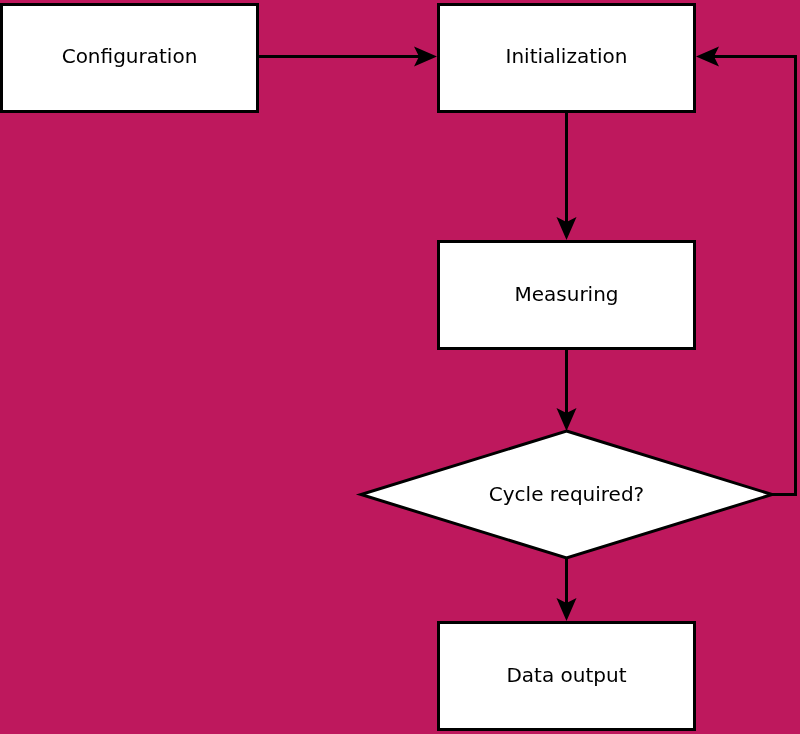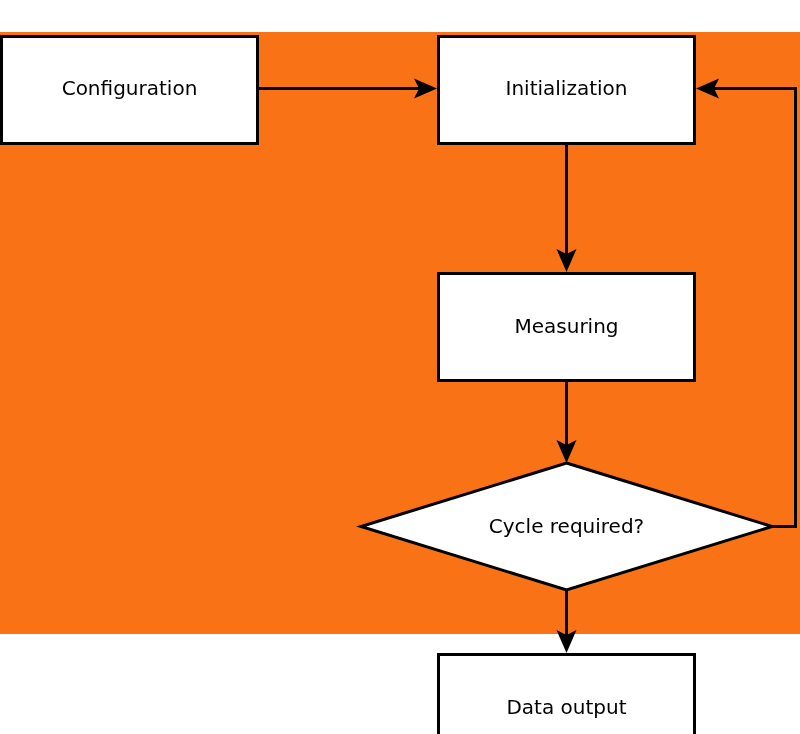--- a/index.html
+++ b/index.html
@@ -10,23 +10,22 @@
   }
   body {
     width: 800px;
     height: 734px;
     overflow: hidden;
     font-family: "DejaVu Sans", sans-serif;
   }
   #diagram-root {
     position: relative;
     width: 800px;
-    height: 602px;
-    background: #f97316;
-    margin-top: 32px;
+    height: 734px;
+    background: #be185d;
   }
   svg#flowchart-svg {
     display: block;
     width: 800px;
     height: 734px;
   }
   .node-shape {
     fill: #ffffff;
     stroke: #000000;
     stroke-width: 3;

